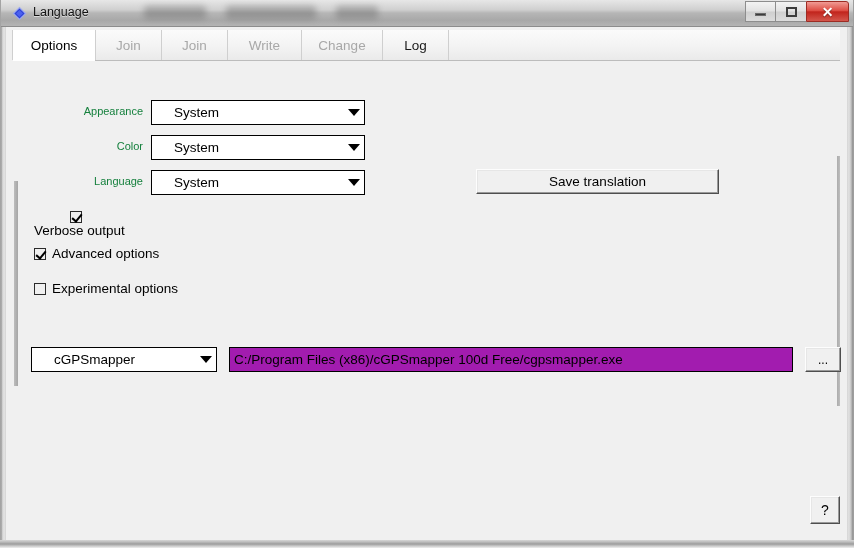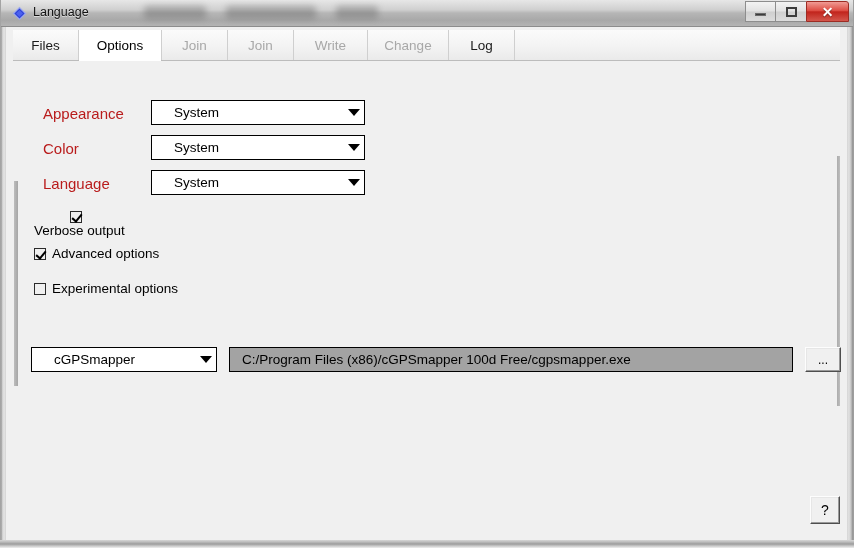--- a/index.html
+++ b/index.html
@@ -189,22 +189,23 @@
   
   #panel {
     position: absolute;
     left: 7px; top: 34px;
     width: 827px; height: 472px;
     background: #f0f0f0;
   }
 
   .field-label {
     position: absolute;
-    font-size: 15px;
-    color: #b91c1c;
+    font-size: 11px;
+    color: #15803d;
+    text-align: right;
     white-space: nowrap;
   }
 
   
   .combo {
     position: absolute;
     box-sizing: border-box;
     background: #ffffff;
     border: 1px solid #000000;
     display: flex;
@@ -279,25 +280,25 @@
     font-size: 13.5px;
     color: #000;
     cursor: default;
     user-select: none;
   }
 
   
   .textinput {
     position: absolute;
     box-sizing: border-box;
-    background: #a3a3a3;
+    background: #a21caf;
     border: 1px solid #000000;
     display: flex;
     align-items: center;
-    padding-left: 12px;
+    padding-left: 4px;
     font-size: 13.5px;
     color: #000;
     white-space: nowrap;
     overflow: hidden;
   }
 
   
   #left-strip {
     position: absolute;
     left: 0px; top: 0px;
@@ -353,21 +354,20 @@
       <div class="glyph-max"></div>
     </div>
     <div class="winbtn" id="btn-close">
       <div class="glyph-close">✕</div>
     </div>
   </div>
 
   <div id="client">
 
     <div id="tabbar">
-      <div class="tab" id="tab-files">Files</div>
       <div class="tab active" id="tab-options">Options</div>
       <div class="tab disabled" id="tab-join">Join</div>
       <div class="tab disabled" id="tab-split">Join</div>
       <div class="tab disabled" id="tab-write">Write</div>
       <div class="tab disabled" id="tab-change">Change</div>
       <div class="tab" id="tab-log">Log</div>
       <div class="tab" id="tab-filler"></div>
     </div>
 
     <div id="panel">
@@ -396,20 +396,21 @@
       </div>
 
       <div class="field-label" style="left:30px; top:114px; width:100px;">Language</div>
       <div class="combo" style="left:138px; top:109px; width:214px; height:25px;">
         <div class="combo-text">System</div>
         <div class="combo-arrow">
           <div class="arrow-glyph"></div>
         </div>
       </div>
 
+      <div class="pushbtn" style="left:463px; top:108px; width:243px; height:25px;">Save translation</div>
 
       <div class="chk-row" style="left:21px; top:150px;flex-direction:column;">
         <div class="chk-box checked"></div>
         <div class="chk-label">Verbose output</div>
       </div>
 
       <div class="chk-row" style="left:21px; top:185px;">
         <div class="chk-box checked"></div>
         <div class="chk-label">Advanced options</div>
       </div>

